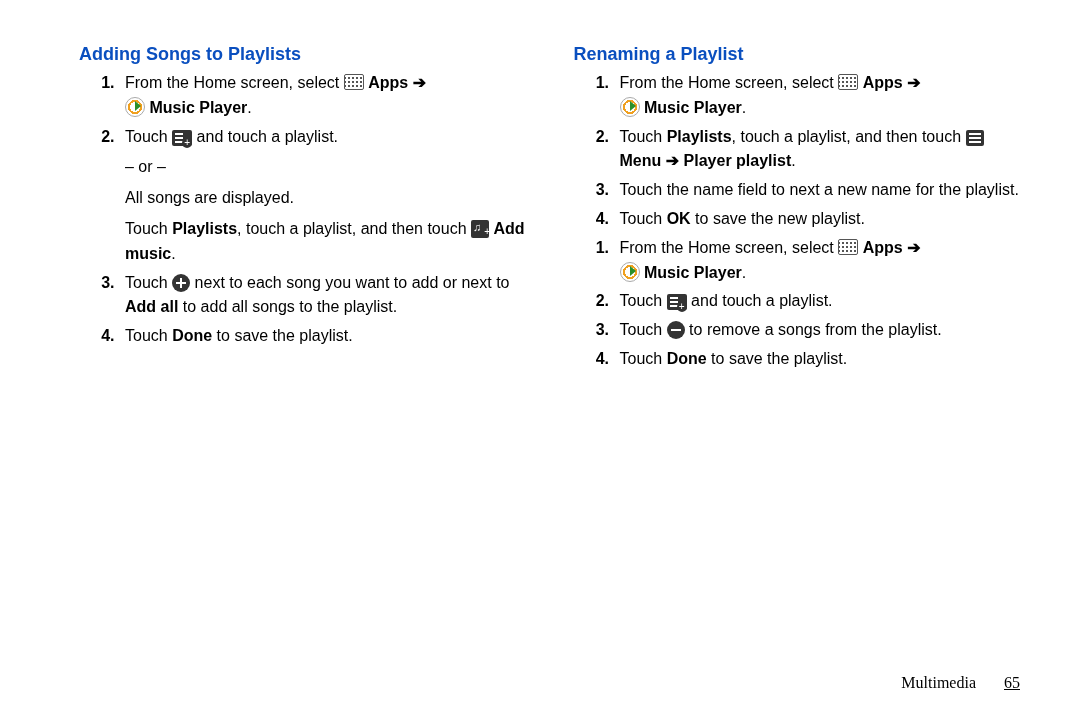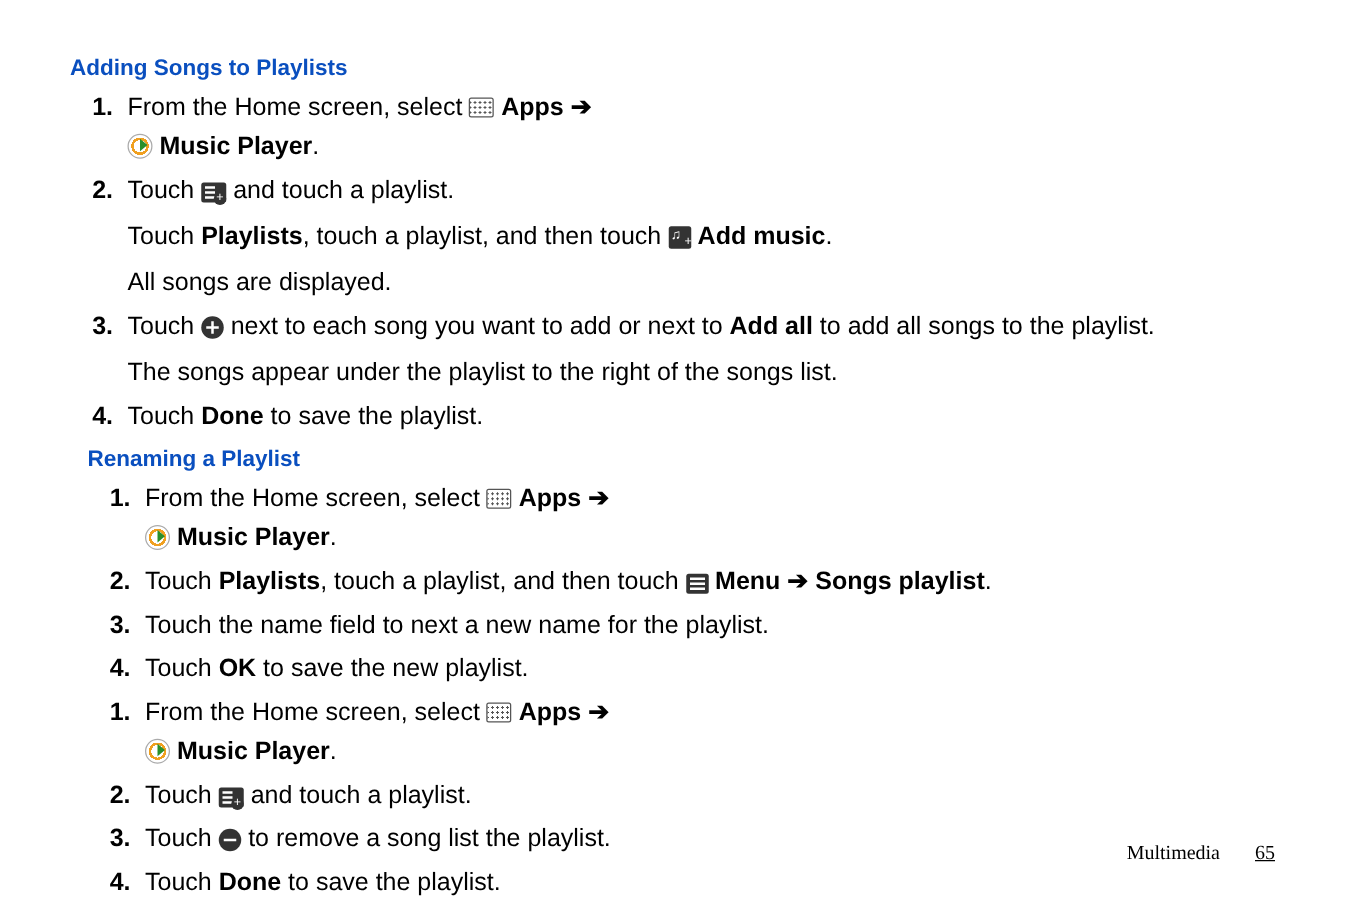--- a/index.html
+++ b/index.html
@@ -7,41 +7,42 @@
     margin: 0;
     padding: 0;
     width: 1080px;
     height: 720px;
     font-family: Arial, Helvetica, sans-serif;
     color: #000;
     background: #fff;
   }
   .page {
     display: flex;
-    flex-direction: column;
+    flex-direction: row;
     padding: 40px 48px 20px 48px;
     box-sizing: border-box;
     height: 680px;
+    margin-left: 23px;
   }
   .col {
     flex: 1;
     padding: 0 8px;
   }
   .col.left { padding-right: 22px; }
   .col.right { padding-left: 22px; }
   .heading {
     font-weight: bold;
     color: #0a4fbf;
     font-size: 18px;
     margin: 4px 0 6px 0;
   }
   ol.steps {
     margin: 0;
     padding-left: 40px;
-    font-size: 20px;
+    font-size: 16px;
     line-height: 1.55;
   }
   ol.steps li {
     padding-left: 6px;
     margin-bottom: 4px;
   }
   ol.steps li::marker {
     font-weight: bold;
   }
   .sub {
@@ -215,32 +216,32 @@
         <span class="ic-apps"></span>
         <strong class="b"> Apps</strong>
         <span class="arrow"> ➔ </span><br>
         <span class="ic-music"></span>
         <strong class="b"> Music Player</strong><span>.</span>
       </li>
       <li>
         <span>Touch </span>
         <span class="ic-listadd"></span>
         <span> and touch a playlist.</span>
+        <span class="sub">– or –</span>
+        <span class="sub">All songs are displayed.</span>
         <span class="sub">
           <span>Touch </span><strong class="b">Playlists</strong><span>, touch a playlist, and then touch </span>
           <span class="ic-addmusic"></span>
           <strong class="b"> Add music</strong><span>.</span>
         </span>
-        <span class="sub">All songs are displayed.</span>
       </li>
       <li>
         <span>Touch </span>
         <span class="ic-plus"></span>
         <span> next to each song you want to add or next to </span><strong class="b">Add all</strong><span> to add all songs to the playlist.</span>
-        <span class="sub">The songs appear under the playlist to the right of the songs list.</span>
       </li>
       <li>
         <span>Touch </span><strong class="b">Done</strong><span> to save the playlist.</span>
       </li>
     </ol>
   </div>
 
   <div class="col right">
     <div class="heading">Renaming a Playlist</div>
     <ol class="steps">
@@ -250,21 +251,21 @@
         <strong class="b"> Apps</strong>
         <span class="arrow"> ➔ </span><br>
         <span class="ic-music"></span>
         <strong class="b"> Music Player</strong><span>.</span>
       </li>
       <li>
         <span>Touch </span><strong class="b">Playlists</strong><span>, touch a playlist, and then touch </span>
         <span class="ic-menu"></span>
         <strong class="b"> Menu</strong>
         <span class="arrow"> ➔ </span>
-        <strong class="b">Songs playlist</strong><span>.</span>
+        <strong class="b">Player playlist</strong><span>.</span>
       </li>
       <li>
         <span>Touch the name field to next a new name for the playlist.</span>
       </li>
       <li>
         <span>Touch </span><strong class="b">OK</strong><span> to save the new playlist.</span>
       </li>
     </ol>
 
     <ol class="steps">
@@ -277,21 +278,21 @@
         <strong class="b"> Music Player</strong><span>.</span>
       </li>
       <li>
         <span>Touch </span>
         <span class="ic-listadd"></span>
         <span> and touch a playlist.</span>
       </li>
       <li>
         <span>Touch </span>
         <span class="ic-minus"></span>
-        <span> to remove a song list the playlist.</span>
+        <span> to remove a songs from the playlist.</span>
       </li>
       <li>
         <span>Touch </span><strong class="b">Done</strong><span> to save the playlist.</span>
       </li>
     </ol>
   </div>
 
 </div>
 
 <div class="footer">

